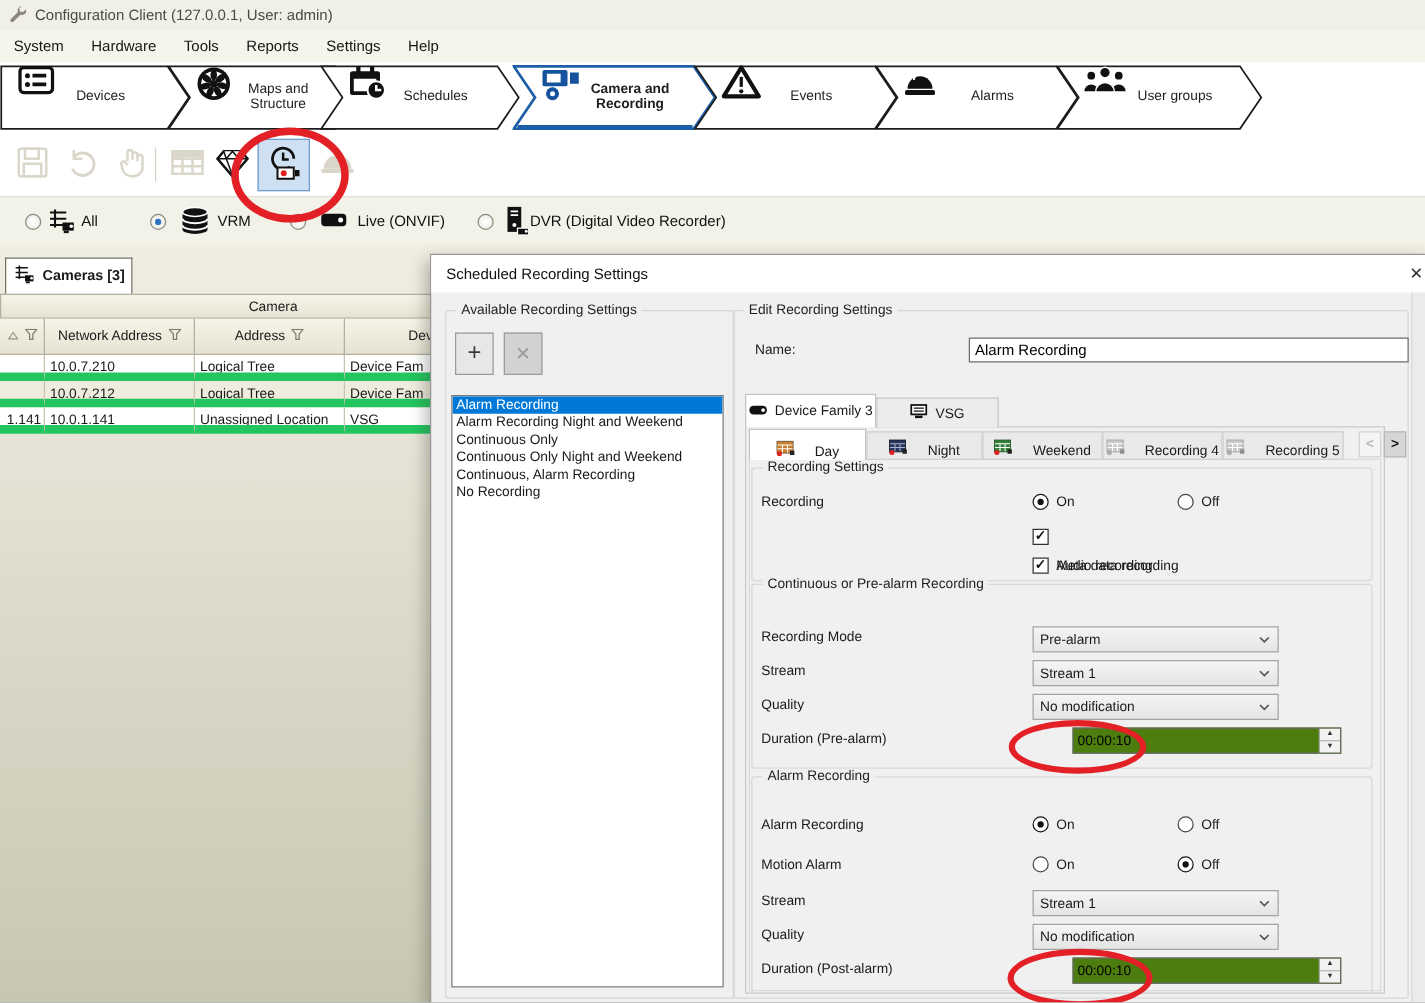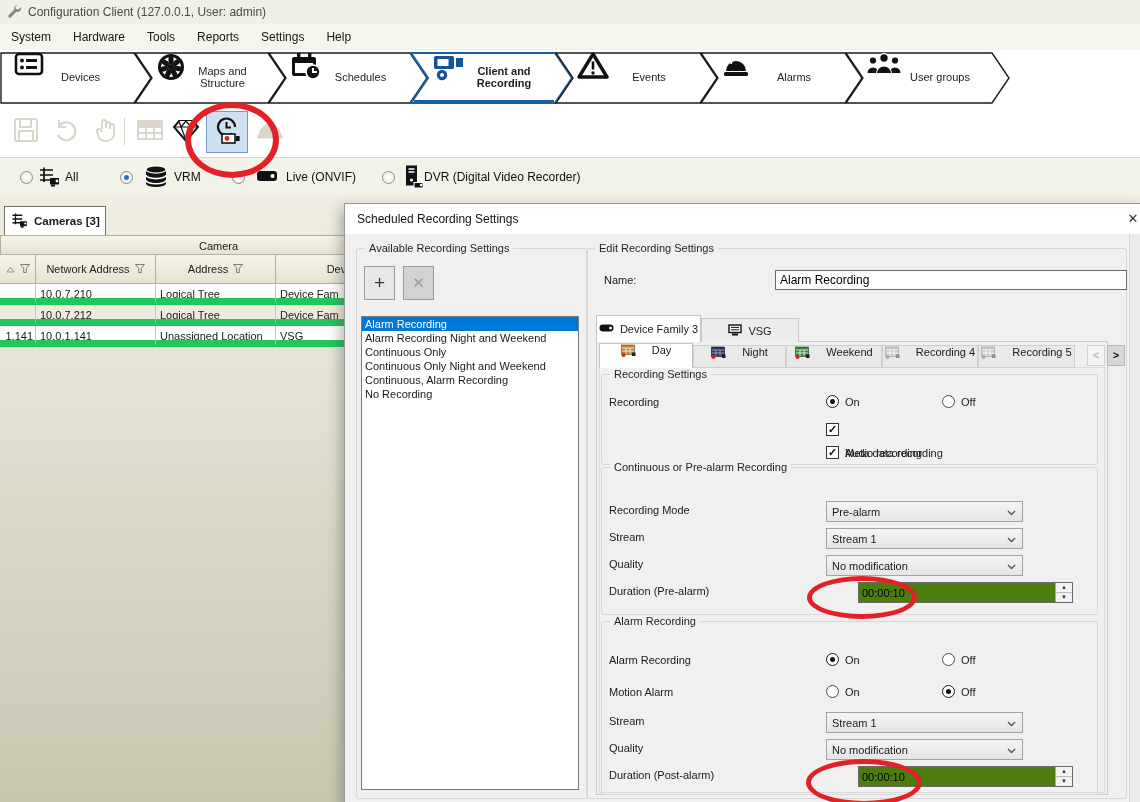--- a/index.html
+++ b/index.html
@@ -62,21 +62,21 @@
   .lb-item{height:14px;line-height:14px;padding-left:3px;white-space:nowrap;}
   .lb-item.sel{background:#0078d7;color:#fff;}
 
   .txt{position:absolute;border:1px solid #6a6a6a;background:#fff;font-family:"Liberation Sans",sans-serif;font-size:12px;padding:0 4px;box-sizing:border-box;}
 
   .ftab{position:absolute;display:flex;align-items:center;justify-content:center;gap:5px;box-sizing:border-box;font-size:11px;}
   .ftab.on{background:#fff;border:1px solid #c3c3c3;border-bottom:none;z-index:3;}
   .ftab.off{background:#ececec;border:1px solid #c8c8c8;border-bottom:none;z-index:1;}
   .tabpage{position:absolute;border:1px solid #c9c9c9;background:#f0f0f0;z-index:0;}
   .subpage{position:absolute;border:1px solid #dadada;background:#f0f0f0;z-index:0;}
-  .stab{position:absolute;display:flex;align-items:flex-start;justify-content:center;gap:16px;box-sizing:border-box;font-size:11px;z-index:2;}
+  .stab{position:absolute;display:flex;align-items:flex-end;justify-content:center;gap:16px;box-sizing:border-box;font-size:11px;z-index:2;}
   .stab.on{background:#fff;border:1px solid #c3c3c3;border-bottom:none;}
   .stab.off{background:#e9e9e9;border:1px solid #cfcfcf;}
   .scrollbtn{position:absolute;width:18px;height:21px;box-sizing:border-box;text-align:center;line-height:19px;font-weight:bold;font-size:11px;z-index:2;}
 
   .dradio{position:absolute;width:13px;height:13px;border-radius:50%;background:#fff;border:1px solid #4a4a4a;box-sizing:border-box;}
   .dradio.checked{border:1.5px solid #1a1a1a;}
   .dradio.checked .dot{position:absolute;left:2.5px;top:2.5px;width:5px;height:5px;border-radius:50%;background:#111;}
   .cb{position:absolute;width:13px;height:13px;border:1px solid #333;background:#fff;box-sizing:border-box;text-align:center;line-height:11px;font-size:11px;font-weight:bold;color:#111;}
   .combo{position:absolute;width:197px;height:21px;border:1px solid #a3a3a3;background:linear-gradient(#f4f4f4,#e5e5e5);box-sizing:border-box;display:flex;align-items:center;padding-left:5px;font-size:11px;}
   .combo .chev{margin-left:auto;margin-right:6px;}
@@ -155,21 +155,21 @@
               <circle cx="15" cy="15" r="3" fill="#111"></circle>
             </svg>
           </span>
         <span class="nav-label">
             <div>Maps and</div>
             <div>Structure</div>
           </span>
       </div>
     </div>
 
-    <div class="nav-tab" style="left:268px;width:162px;">
+    <div class="nav-tab" style="left:256px;width:162px;">
       <svg width="162" height="52">
           <path class="nav-shape" d="M1,1 H142 L159,26 L142,51 H1 L18,26 Z"></path>
         </svg>
       <div class="nav-inner" style="left:22px;width:134px;">
         <span>
             <svg width="32" height="29" viewBox="0 0 32 29">
               <rect x="2" y="5" width="24" height="19" rx="2" fill="#111"></rect>
               <rect x="7" y="1" width="3.4" height="6" fill="#111"></rect>
               <rect x="18" y="1" width="3.4" height="6" fill="#111"></rect>
               <rect x="5" y="11" width="18" height="10" fill="#fff"></rect>
@@ -196,21 +196,21 @@
               <rect x="5.5" y="7" width="11" height="7" fill="#fff"></rect>
               <rect x="24" y="6" width="7" height="9" fill="#15539e"></rect>
               <g>
                 <circle cx="10" cy="23" r="5.2" fill="#15539e"></circle>
                 <rect x="6.3" y="19.3" width="7.4" height="7.4" fill="#15539e" transform="rotate(45 10 23)"></rect>
                 <circle cx="10" cy="23" r="2" fill="#fff"></circle>
               </g>
             </svg>
           </span>
         <span class="nav-label active">
-            <div>Client and</div>
+            <div>Camera and</div>
             <div>Recording</div>
           </span>
       </div>
     </div>
 
     <div class="nav-tab" style="left:700px;width:165px;">
       <svg width="165" height="52">
           <path class="nav-shape" d="M1,1 H145 L162,26 L145,51 H1 L18,26 Z"></path>
         </svg>
       <div class="nav-inner" style="left:22px;width:137px;">

